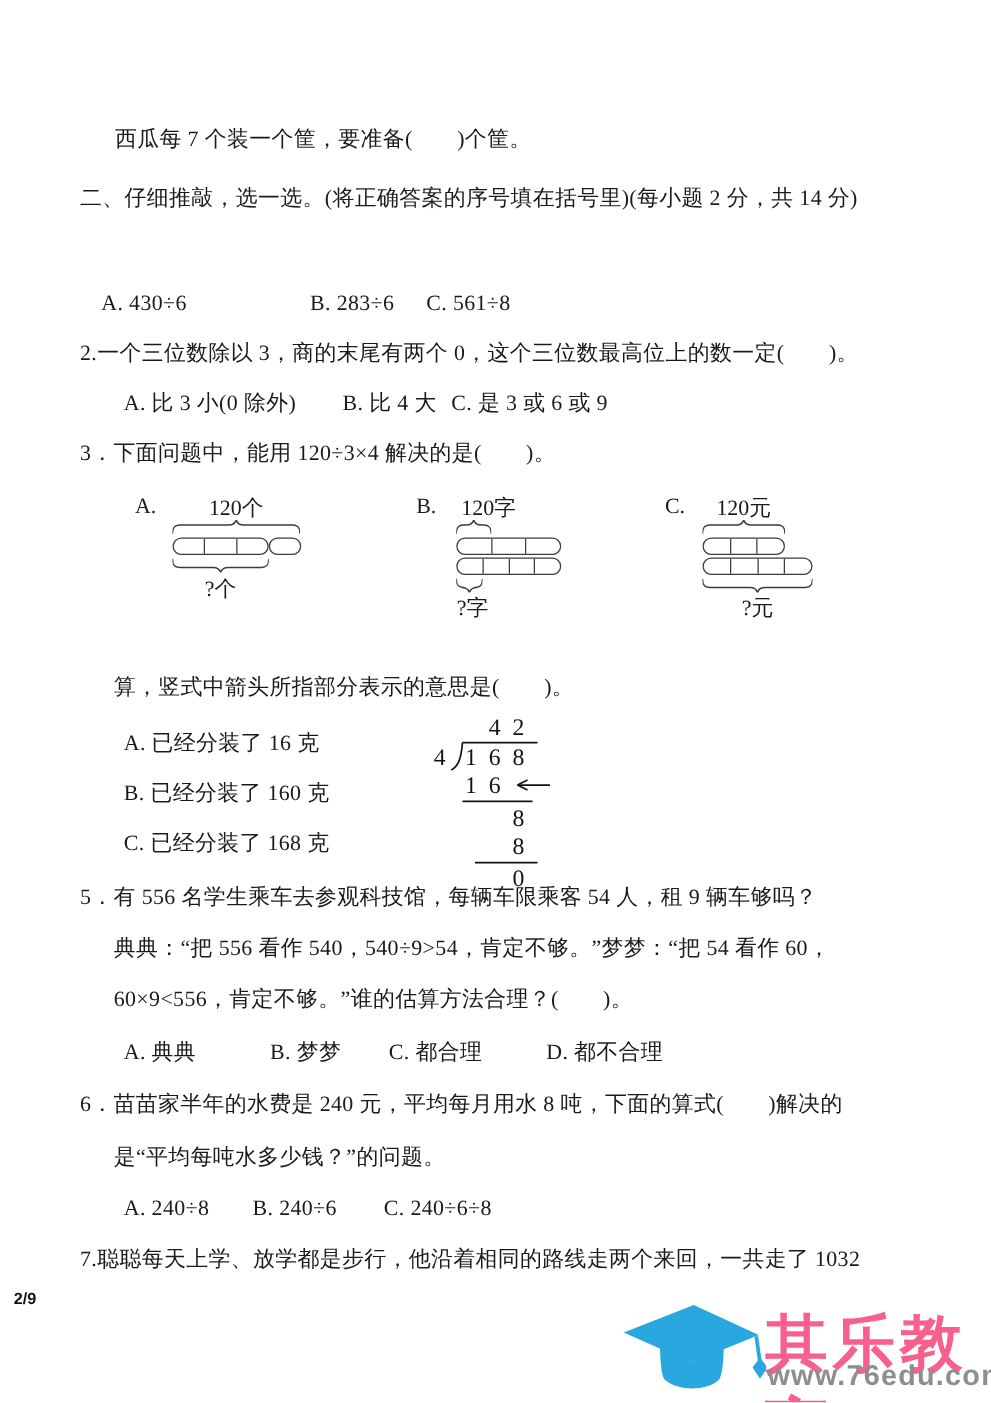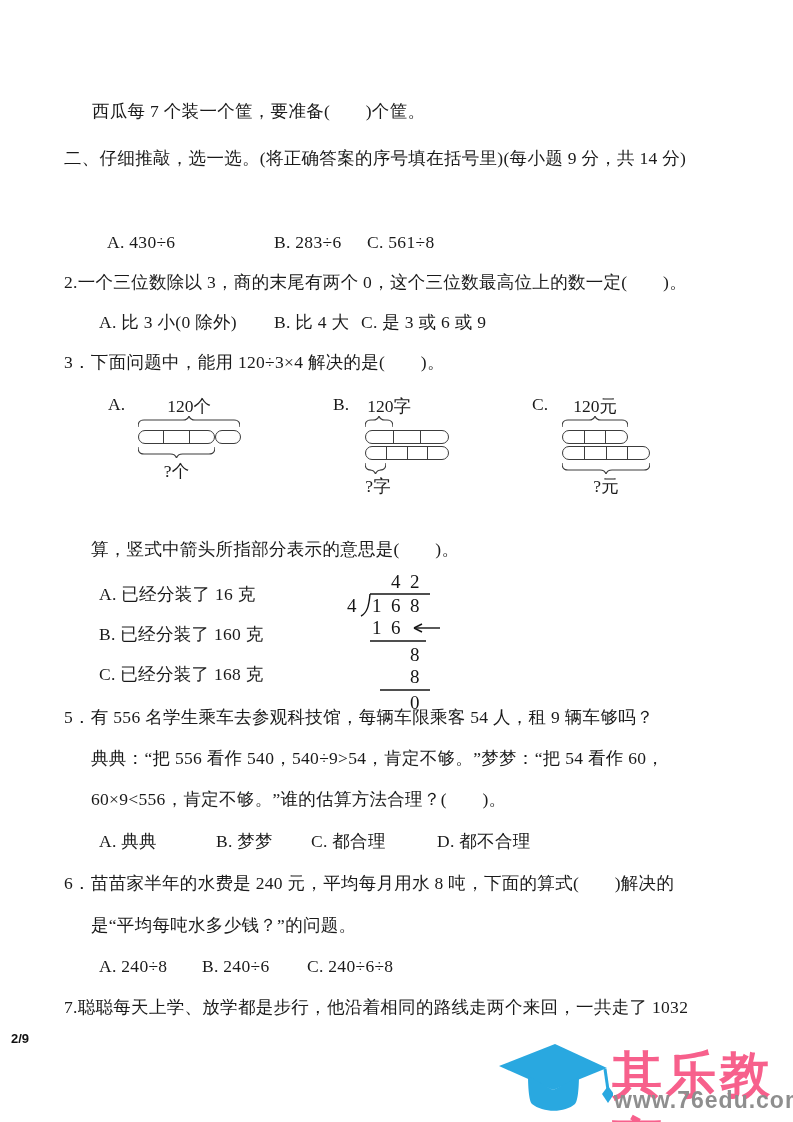--- a/index.html
+++ b/index.html
@@ -39,23 +39,23 @@
           font-size:23px;font-weight:bold;color:#8E8E8E;letter-spacing:1px;}
   .cap{position:absolute;left:495px;top:1036px;}
 </style>
 </head>
 <body>
 
 <div class="page">
 
   <div class="ln" style="left:92px;top:100px">西瓜每 7 个装一个筐，要准备(　　)个筐。</div>
 
-  <div class="ln" style="left:64px;top:147px">二、仔细推敲，选一选。(将正确答案的序号填在括号里)(每小题 9 分，共 14 分)</div>
+  <div class="ln" style="left:64px;top:147px">二、仔细推敲，选一选。(将正确答案的序号填在括号里)(每小题 2 分，共 14 分)</div>
 
-  <div class="ln q1o" style="left:107px;top:231px">
+  <div class="ln q1o" style="left:81px;top:231px">
     <span class="opt">A. 430÷6</span><span class="opt">B. 283÷6</span><span class="opt">C. 561÷8</span>
   </div>
 
   <div class="ln" style="left:64px;top:271px">2.一个三位数除以 3，商的末尾有两个 0，这个三位数最高位上的数一定(　　)。</div>
   <div class="ln q2o" style="left:99px;top:311px">
     <span class="opt">A. 比 3 小(0 除外)</span><span class="opt">B. 比 4 大</span><span class="opt">C. 是 3 或 6 或 9</span>
   </div>
 
   <div class="ln" style="left:64px;top:351px">3．下面问题中，能用 120÷3×4 解决的是(　　)。</div>
 
@@ -76,21 +76,21 @@
         <div class="c"></div>
         </div>
       <svg class="brace" style="left:30px;top:58px" width="77" height="12">
         <path d="M0,1 C0,6 1.5,8 6,8 L32.5,8 C36,8 37.5,9 38.5,12 C39.5,9 41,8 44.5,8 L71,8 C75.5,8 77,6 77,1"></path>
         </svg>
       <div class="dg-bottom-label" style="left:30px;top:71px;width:77px">?个</div>
     </div>
 
     <div class="diagram" style="left:333px;width:130px">
       <span class="dg-letter">B.</span>
-      <span class="dg-label" style="left:26px;width:60px;text-align:center">120字</span>
+      <span class="dg-label" style="left:36px;width:60px;text-align:left">120字</span>
       <svg class="brace" style="left:32px;top:28px" width="28" height="12">
         <path d="M0,11 C0,6 1.5,4 6,4 L8,4 C11.5,4 13,3 14,0 C15,3 16.5,4 20,4 L22,4 C26.5,4 28,6 28,11"></path>
         </svg>
       <div class="bar" style="left:32px;top:42px;width:84px">
         <div class="c"></div>
           <div class="c"></div>
           <div class="c"></div>
         </div>
       <div class="bar" style="left:32px;top:58px;width:84px">
         <div class="c"></div>

